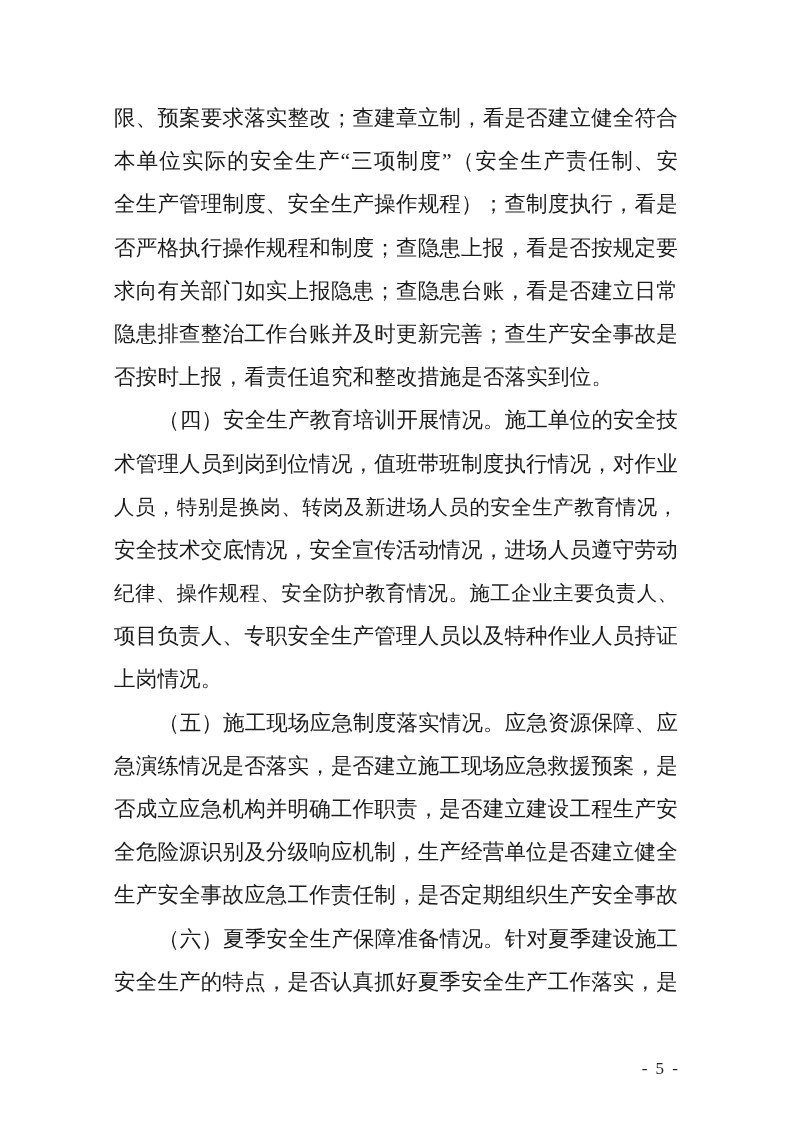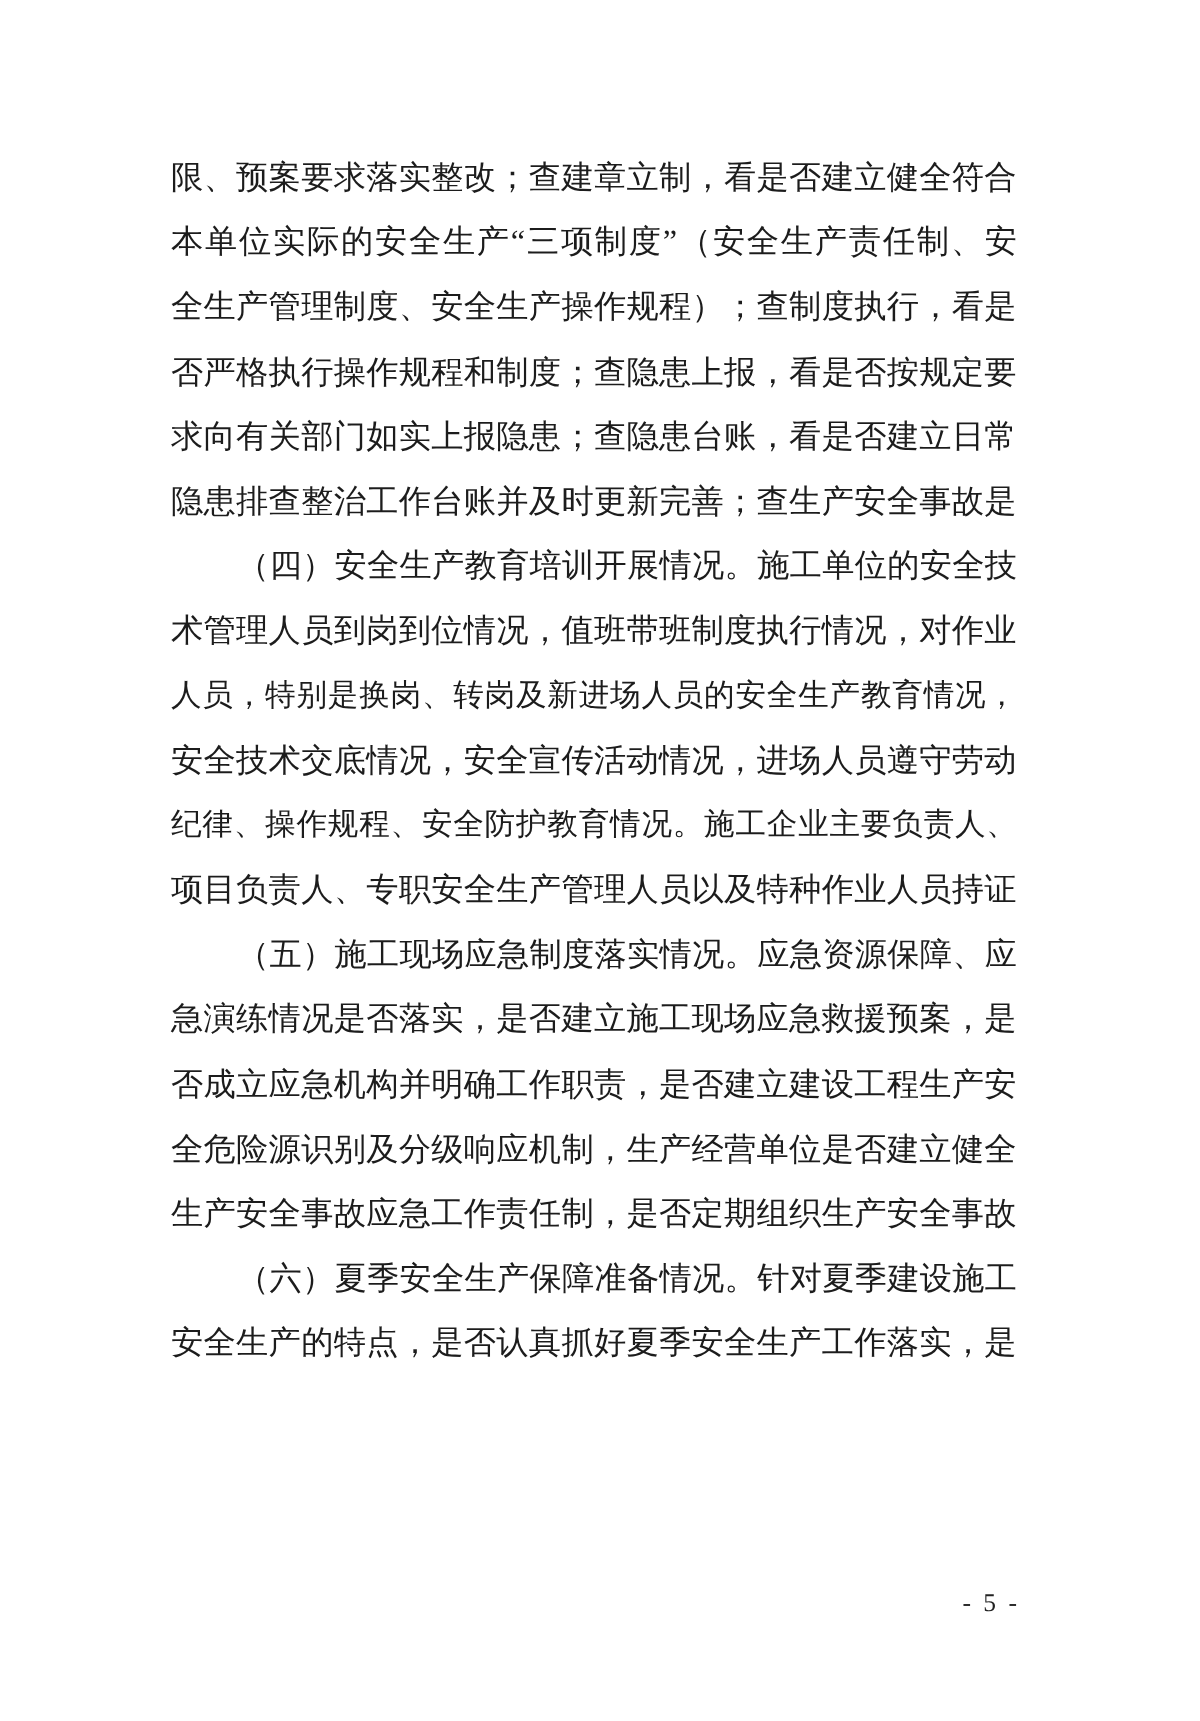--- a/index.html
+++ b/index.html
@@ -222,20 +222,21 @@
         <span>；</span>
         <span>查</span>
         <span>生</span>
         <span>产</span>
         <span>安</span>
         <span>全</span>
         <span>事</span>
         <span>故</span>
         <span>是</span>
       </div>
+    <div class="line plain">否按时上报，看责任追究和整改措施是否落实到位。</div>
     <div class="line j ind">
         <span>（</span>
         <span>四</span>
         <span>）</span>
         <span>安</span>
         <span>全</span>
         <span>生</span>
         <span>产</span>
         <span>教</span>
         <span>育</span>
@@ -390,20 +391,21 @@
         <span>及</span>
         <span>特</span>
         <span>种</span>
         <span>作</span>
         <span>业</span>
         <span>人</span>
         <span>员</span>
         <span>持</span>
         <span>证</span>
       </div>
+    <div class="line plain">上岗情况。</div>
     <div class="line j ind">
         <span>（</span>
         <span>五</span>
         <span>）</span>
         <span>施</span>
         <span>工</span>
         <span>现</span>
         <span>场</span>
         <span>应</span>
         <span>急</span>

